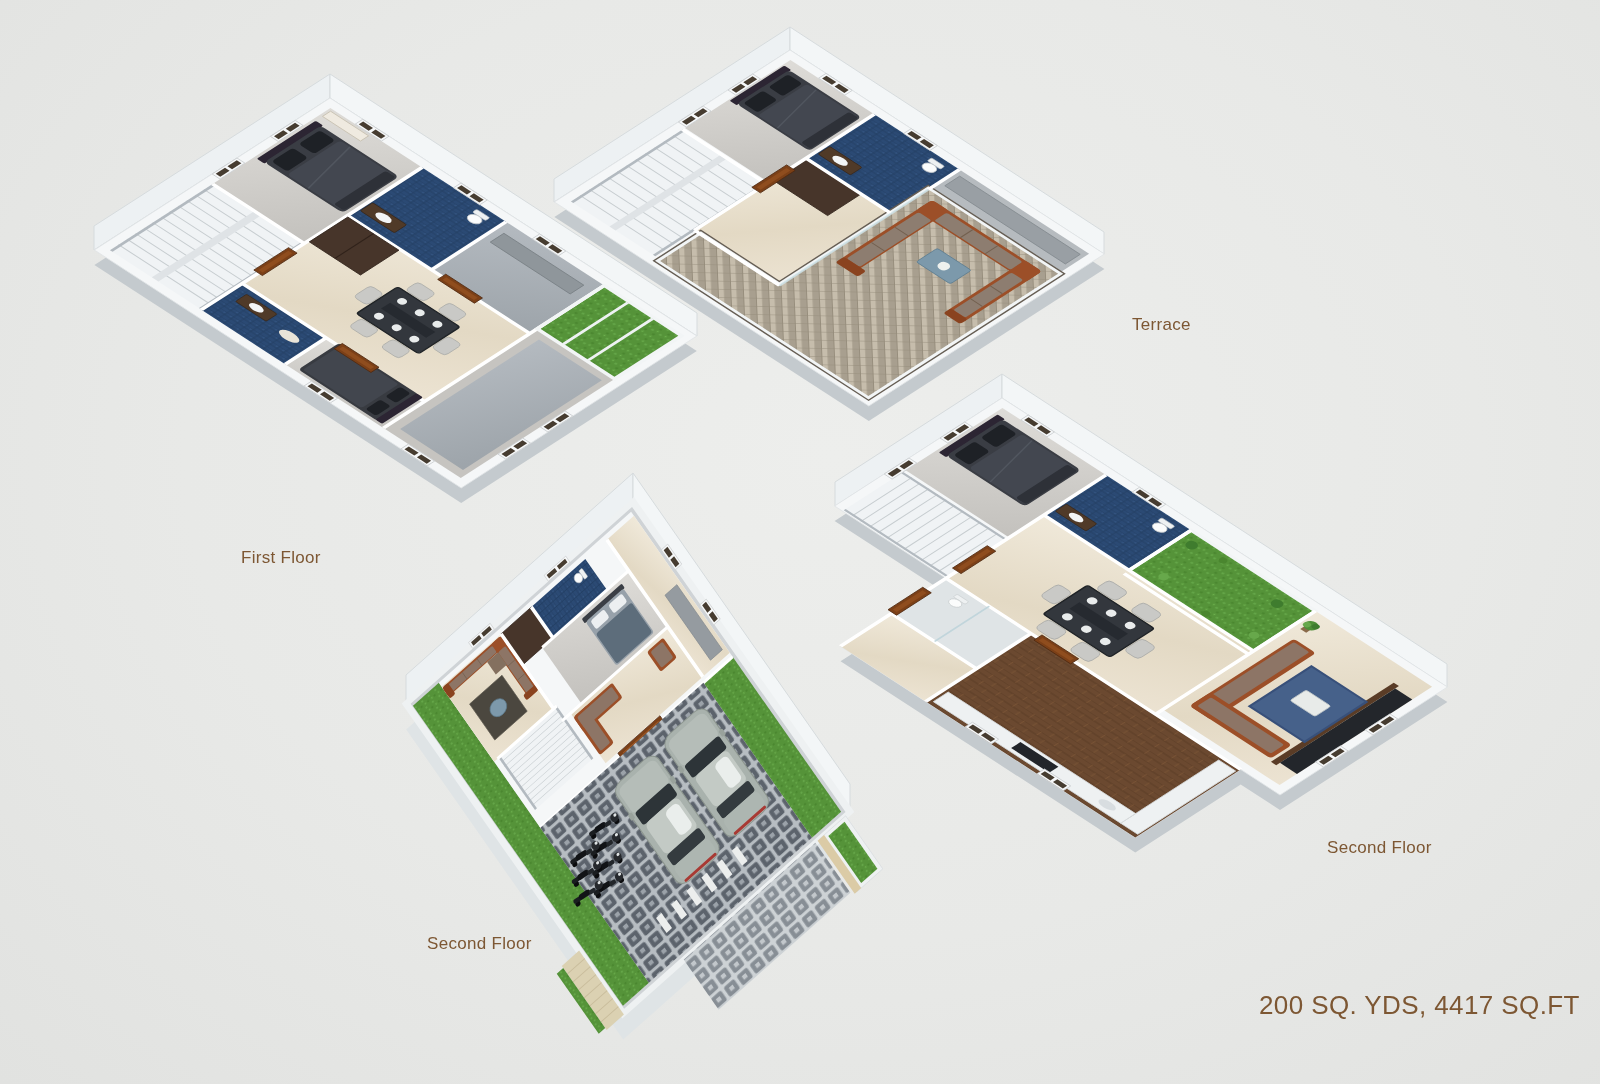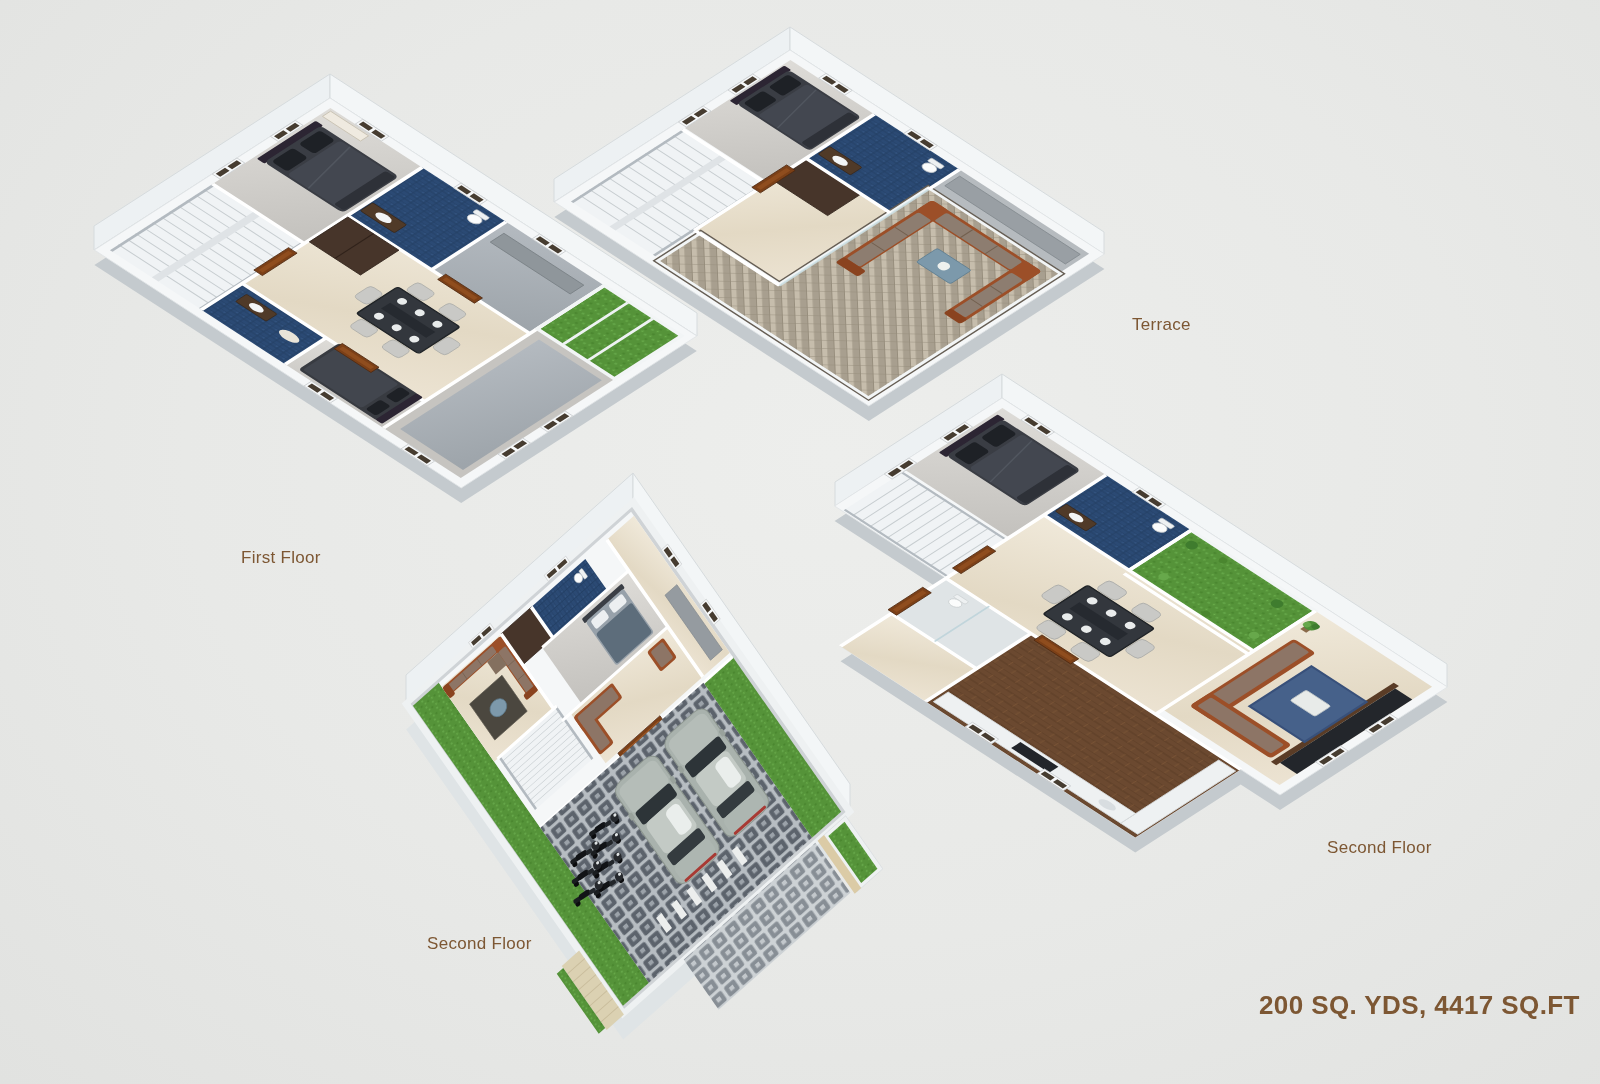--- a/index.html
+++ b/index.html
@@ -7,21 +7,21 @@
     position:relative;width:1600px;height:1084px;overflow:hidden;
     background:radial-gradient(ellipse at 52% 42%, #edeeec 0%, #e8e9e7 55%, #e1e2e0 100%);
     font-family:"Liberation Sans", sans-serif;
   }
   .scene{position:absolute;left:0;top:0;}
   .lbl{
     position:absolute;font-size:17px;font-weight:500;color:#7d5733;
     letter-spacing:.3px;white-space:nowrap;
   }
   .area{
-    position:absolute;font-size:26px;font-weight:700;color:#7d5733;
+    position:absolute;font-size:26px;font-weight:400;color:#7d5733;
     letter-spacing:.4px;white-space:nowrap;
   }
   #lbl-first{left:241px;top:548px;}
   #lbl-terrace{left:1132px;top:315px;}
   #lbl-ground{left:427px;top:934px;}
   #lbl-second{left:1327px;top:838px;}
   #lbl-area{left:1259px;top:990px;}
 </style>
 </head>
 <body>

